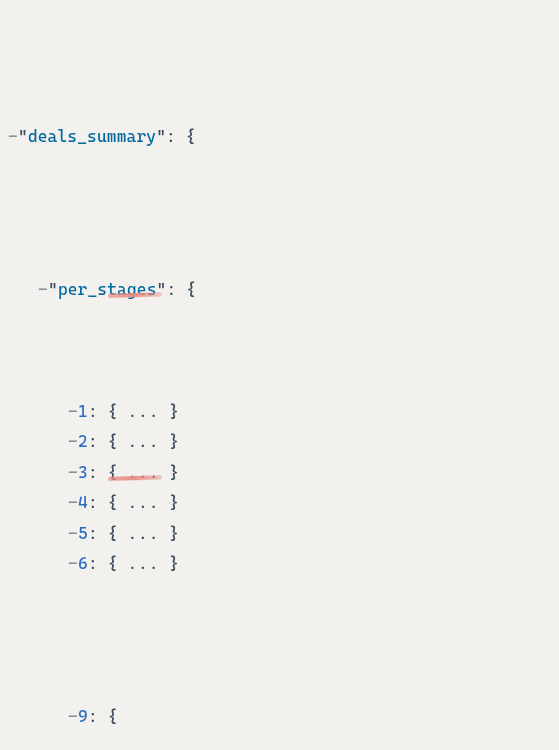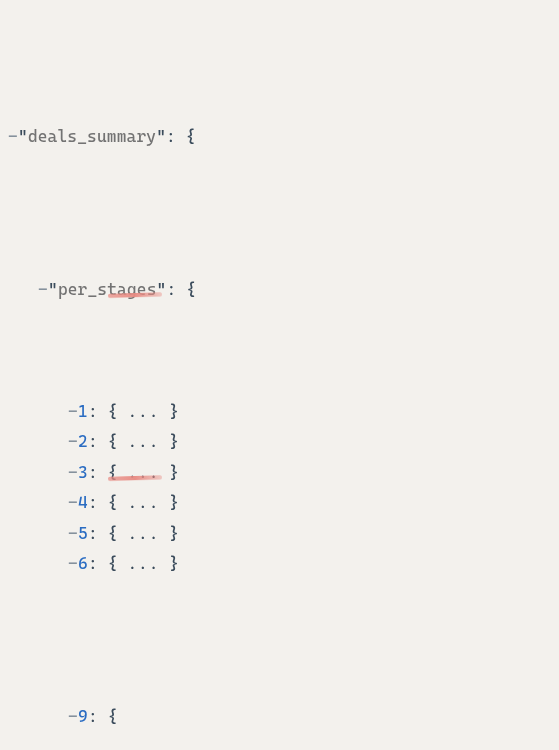--- a/index.html
+++ b/index.html
@@ -23,21 +23,21 @@
   }
   .line { position: relative; height: 30.5px; }
   .toggle {
     display: inline-block;
     color: #85919c;
     cursor: pointer;
     user-select: none;
     width: 10px;
     text-align: center;
   }
-  .key { color: #737373; }
+  .key { color: #0369a1; }
   .q   { color: #3a4b5b; }
   .colon { color: #3a4b5b; }
   .brace { color: #3a4b5b; }
   .num { color: #2a6cc2; }
   .ellip { color: #3a4b5b; letter-spacing: 1px;}
   
   .underline {
     position: absolute;
     height: 4px;
     background: linear-gradient(90deg, rgba(232,138,130,0.7), rgba(232,138,130,0.95), rgba(232,138,130,0.4));

